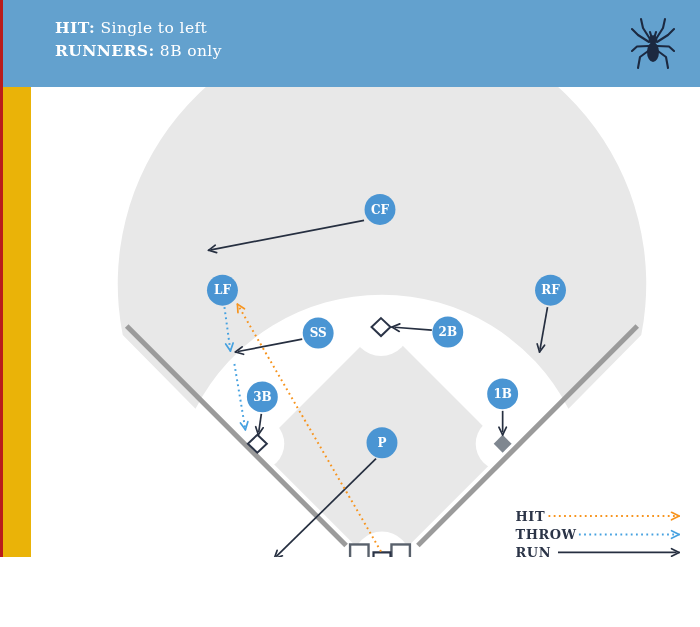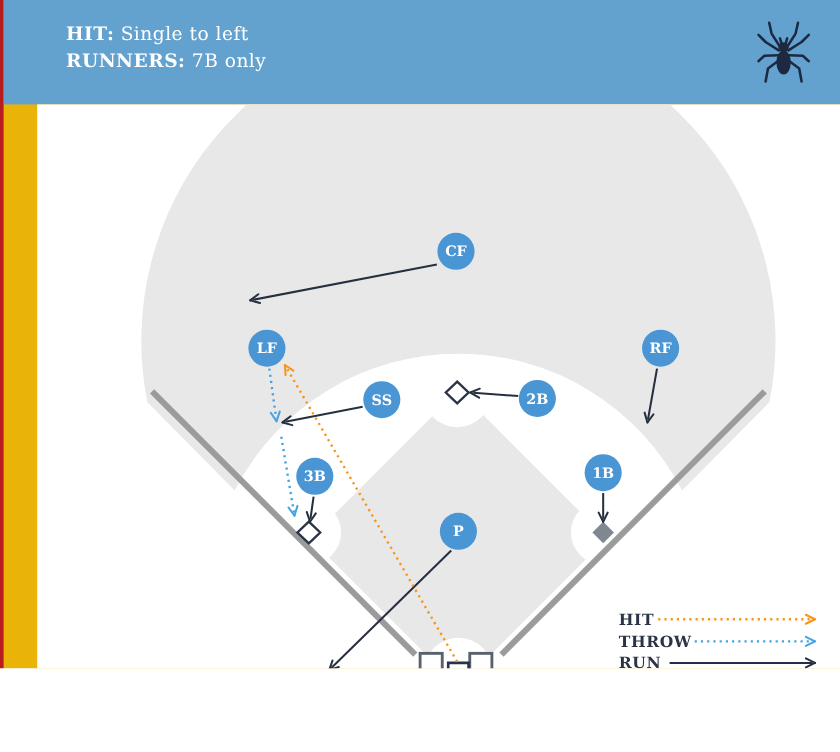--- a/index.html
+++ b/index.html
@@ -46,21 +46,21 @@
     fill:#2B3447;
   }
 </style>
 </head>
 <body>
 
 <div class="frame">
 
   <div class="header">
     <div class="hline"><span class="hlabel">HIT:</span><span> Single to left</span></div>
-    <div class="hline"><span class="hlabel">RUNNERS:</span><span> 7B only</span></div>
+    <div class="hline"><span class="hlabel">RUNNERS:</span><span> 8B only</span></div>
 
     <svg class="spider" viewBox="-22 -28 44 56" aria-hidden="true">
       <g stroke="#1C2940" stroke-width="2.1" fill="none" stroke-linecap="round" stroke-linejoin="round">
         <path d="M 3,-6 L 10,-17 L 12,-26"></path>
         <path d="M 4,-3 L 15,-10 L 21,-16"></path>
         <path d="M 4.5,1 L 16,1.5 L 21,6"></path>
         <path d="M 3.5,5 L 13,12 L 15,23"></path>
         <path d="M -3,-6 L -10,-17 L -12,-26"></path>
         <path d="M -4,-3 L -15,-10 L -21,-16"></path>
         <path d="M -4.5,1 L -16,1.5 L -21,6"></path>

